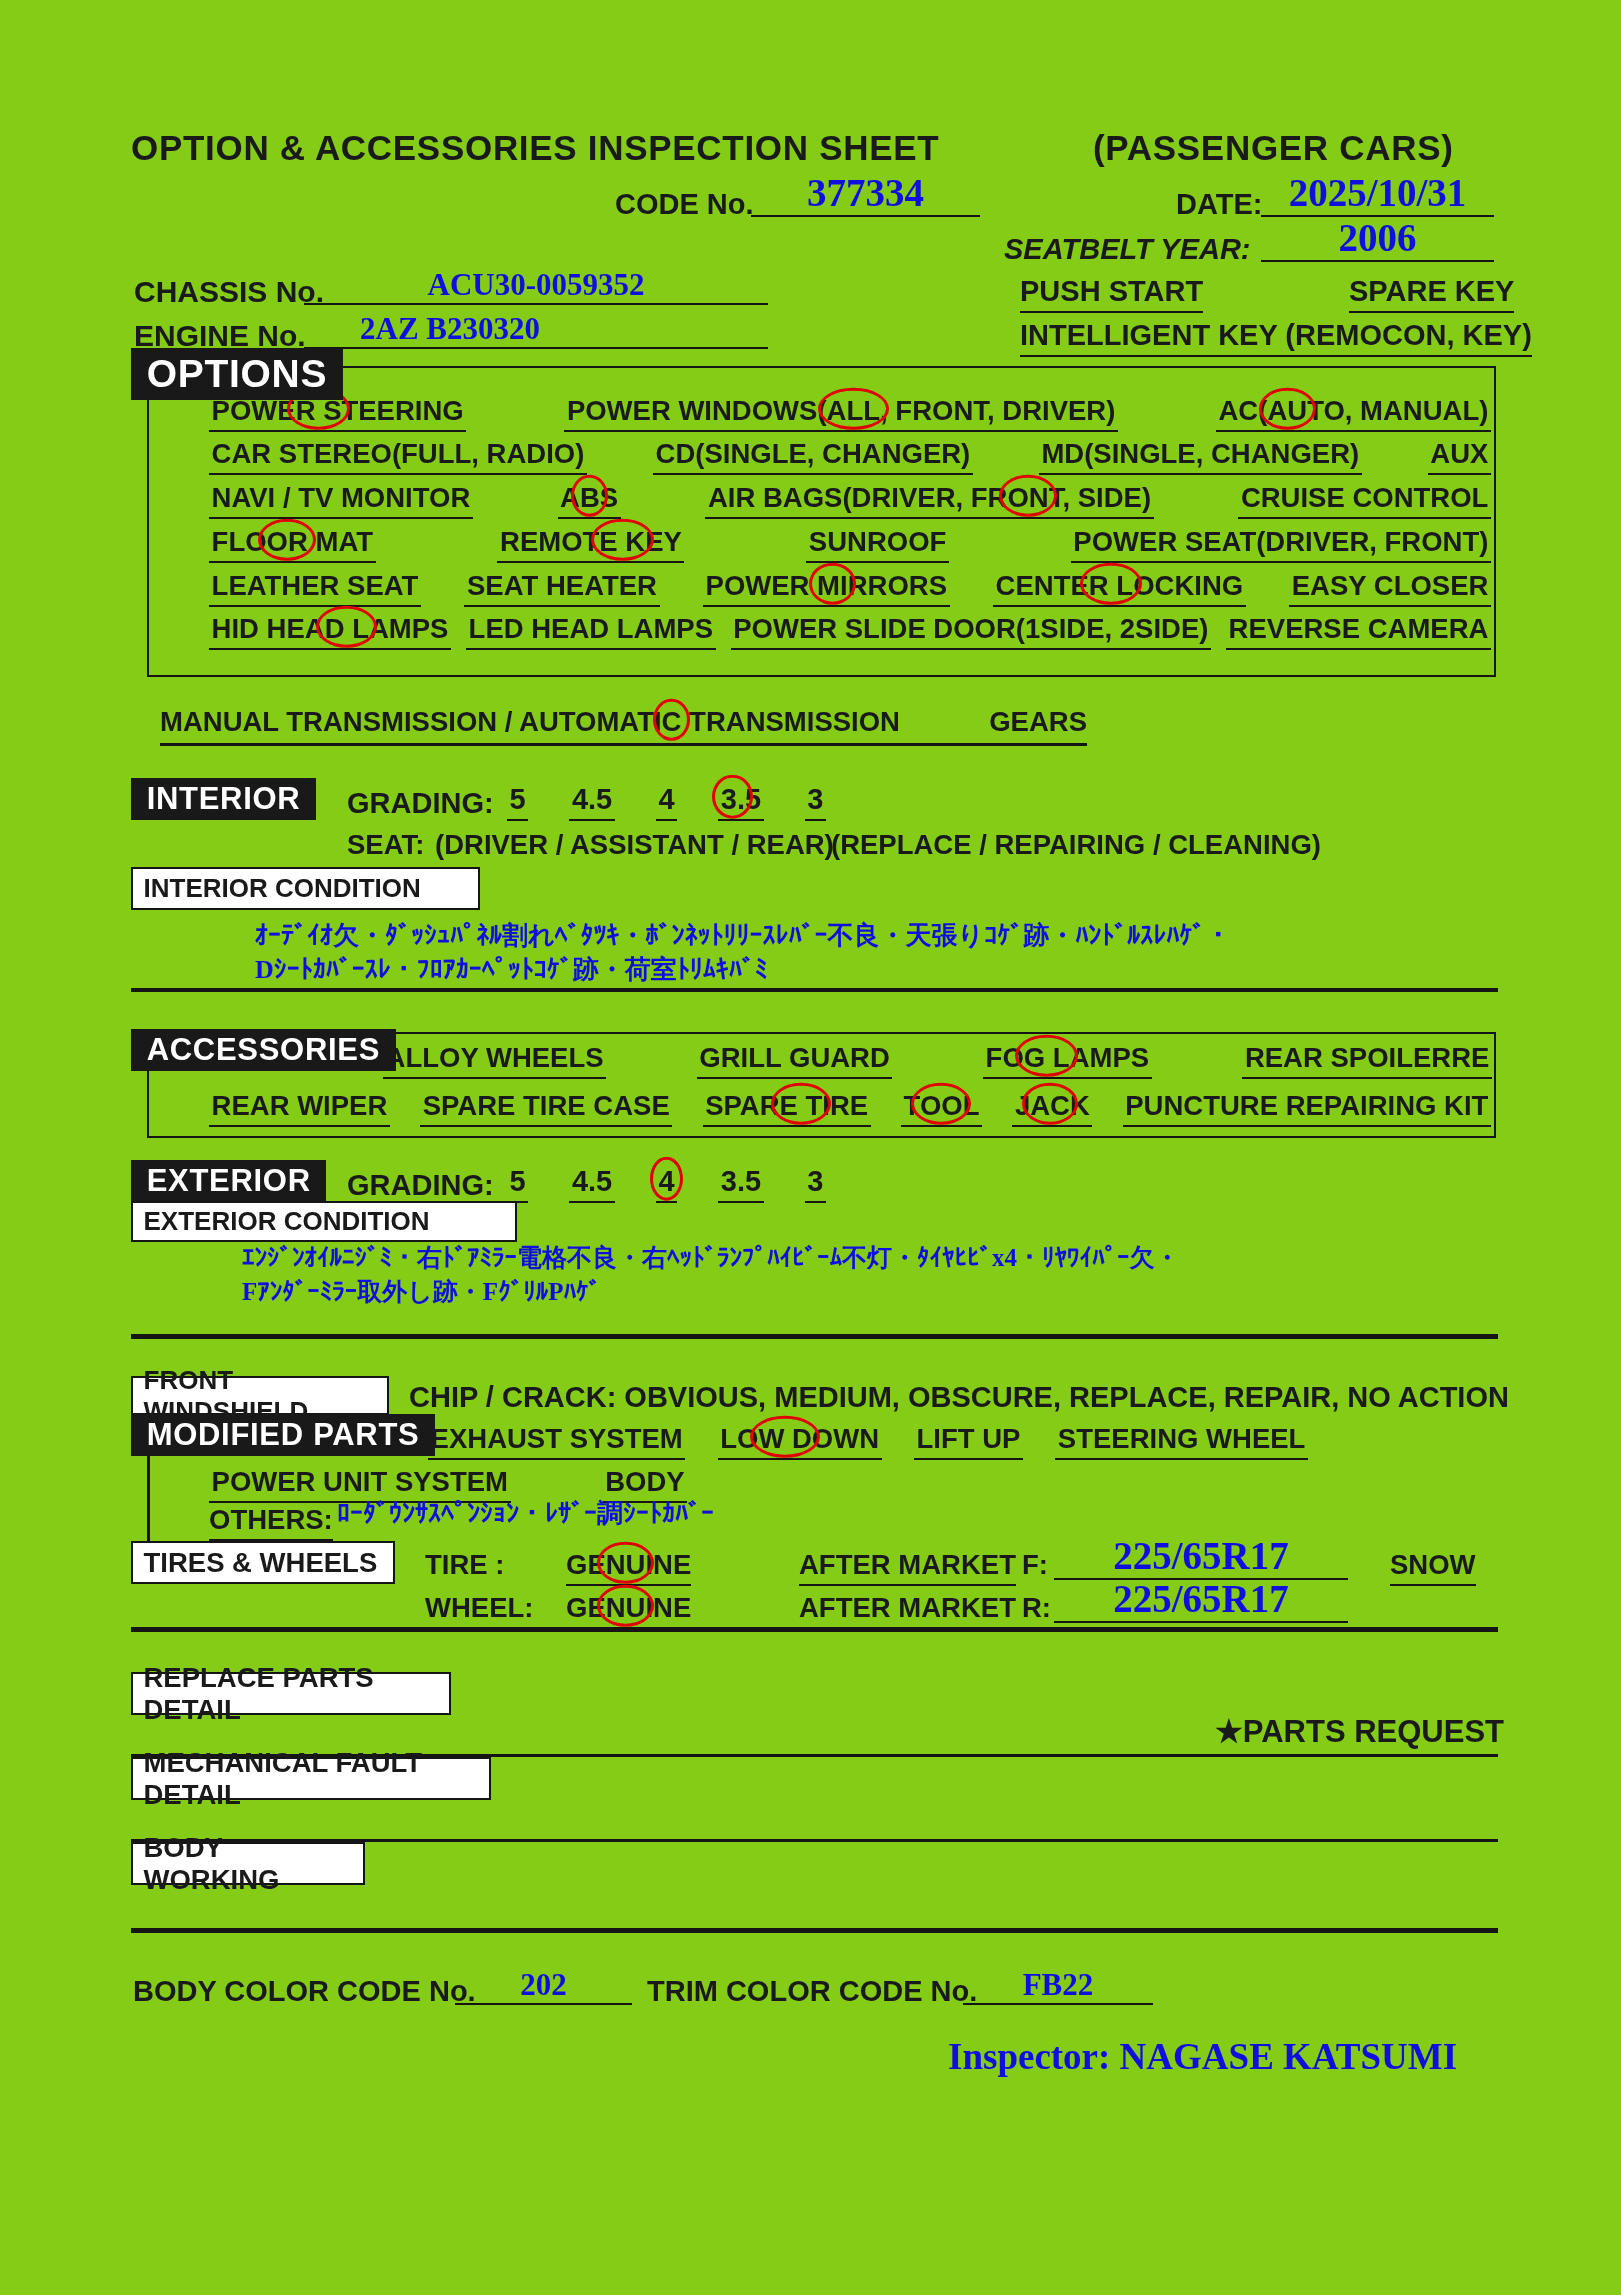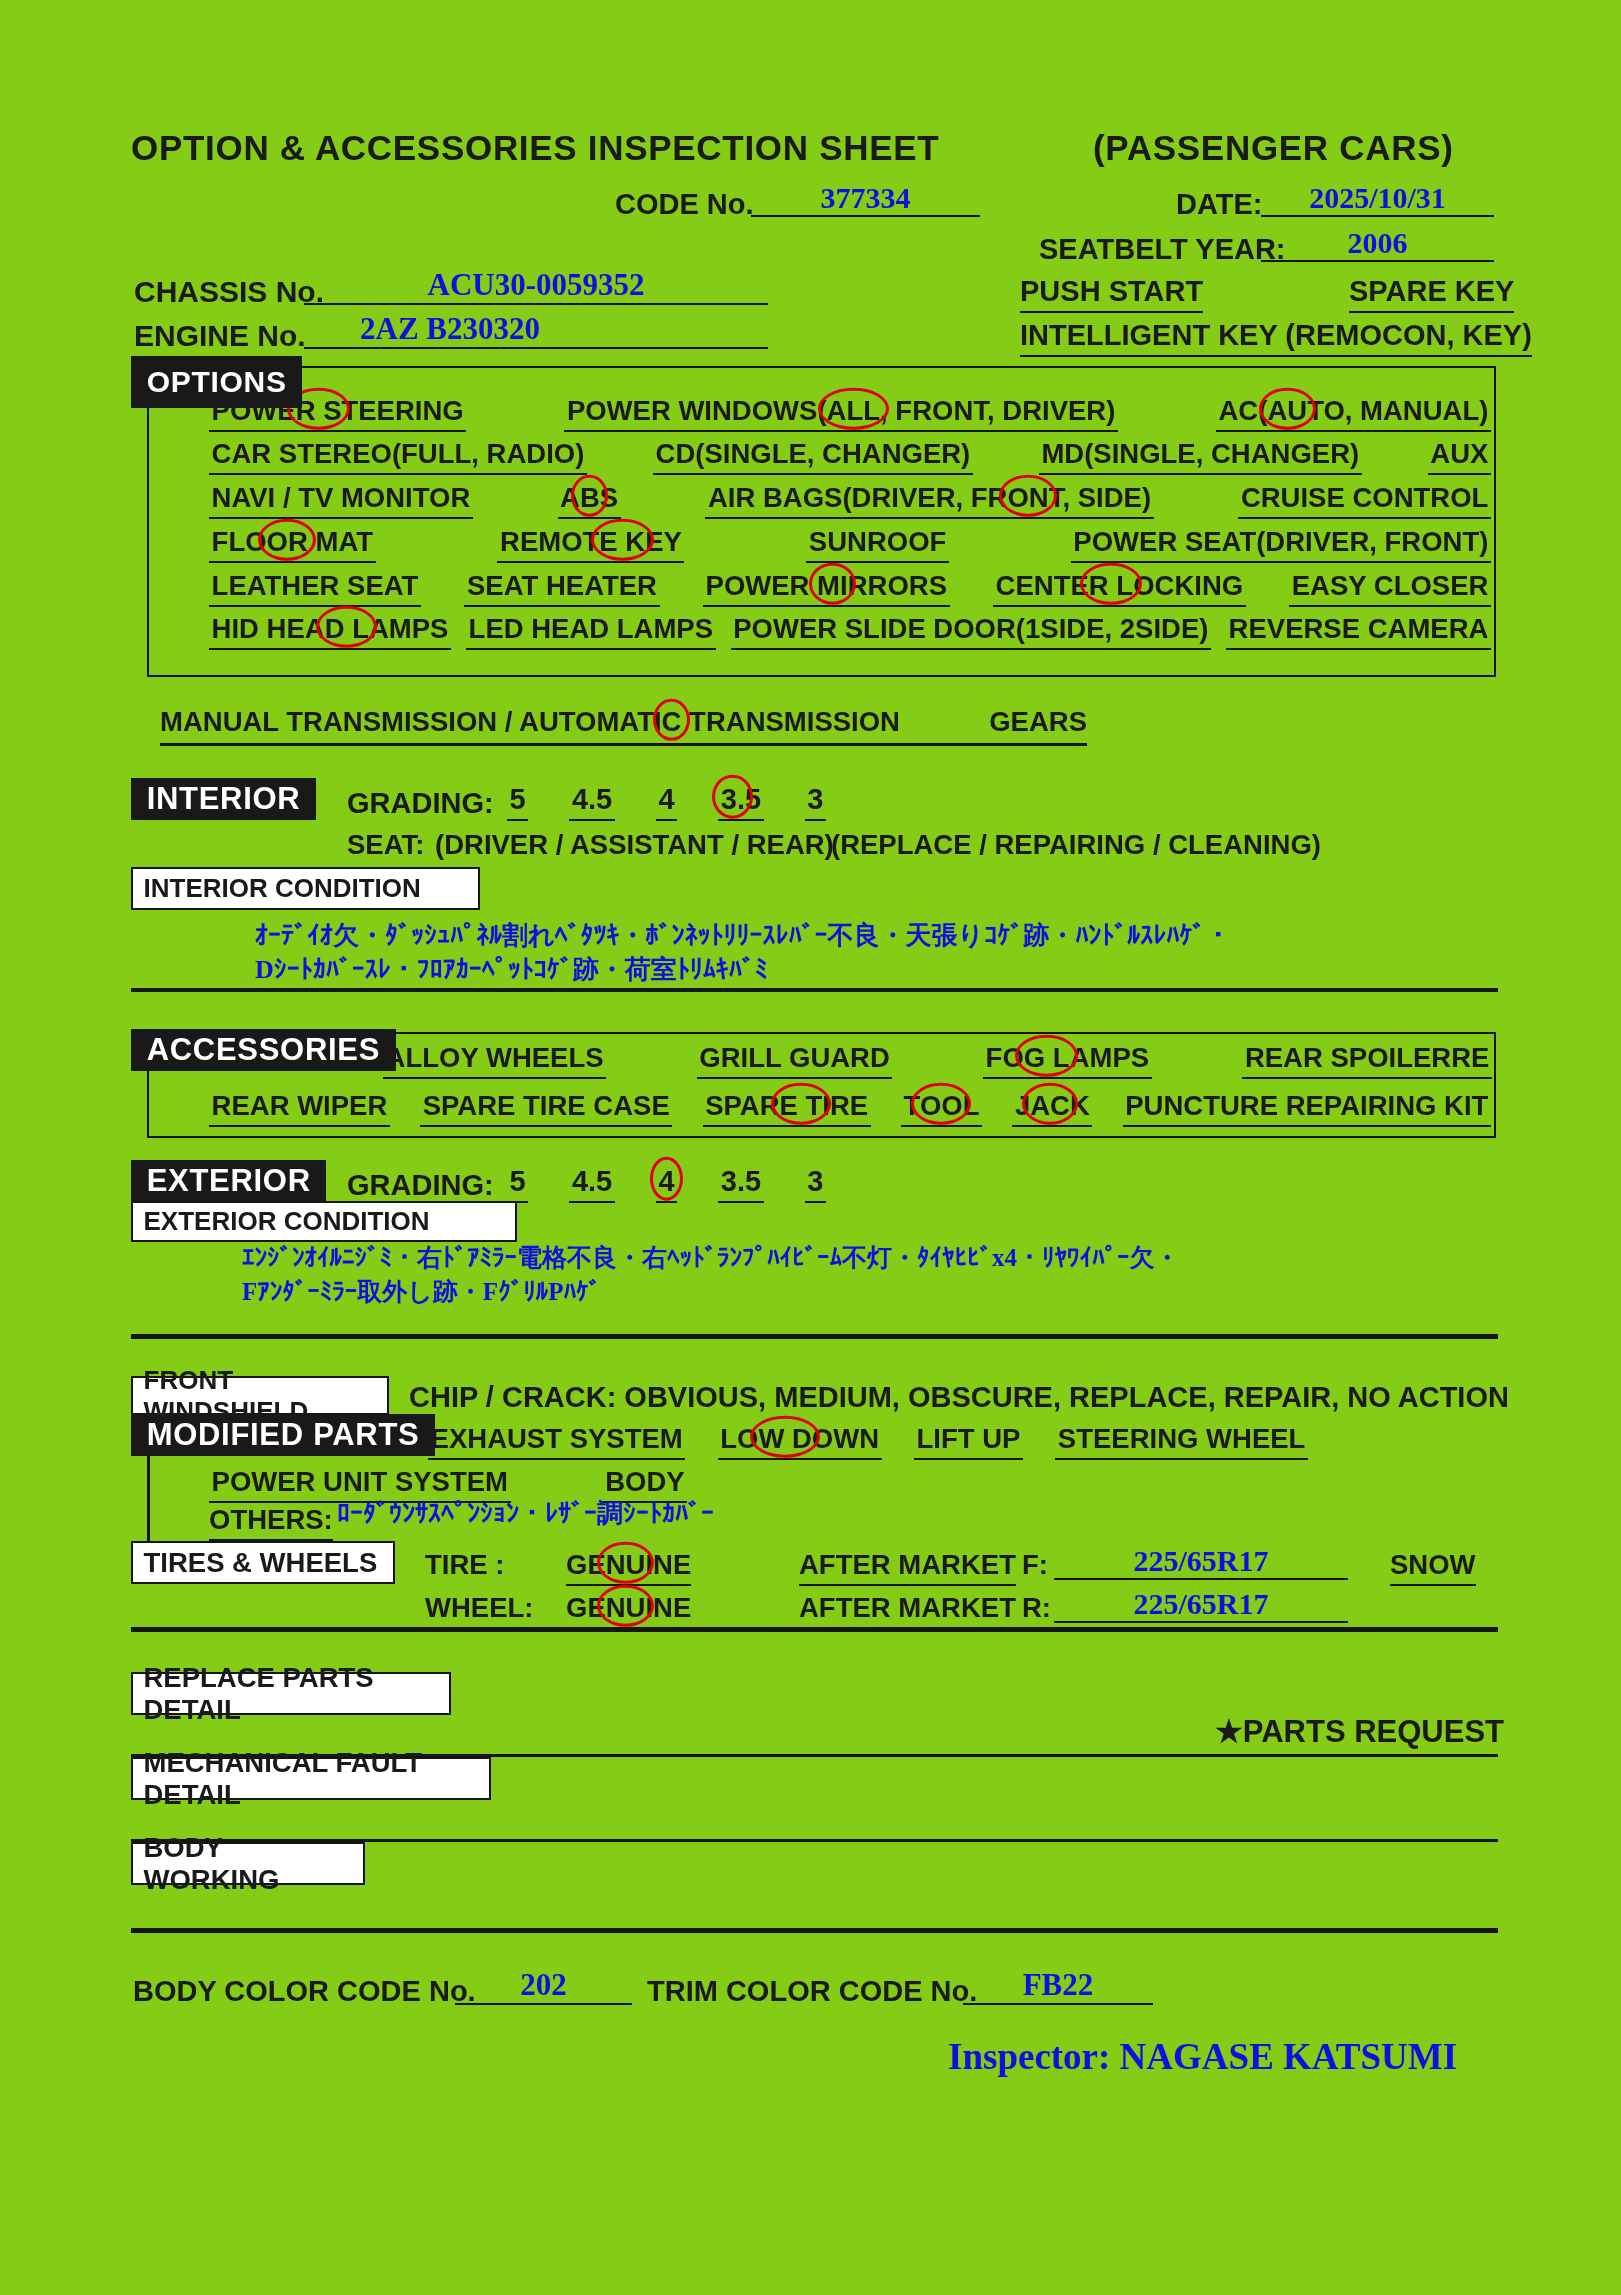--- a/index.html
+++ b/index.html
@@ -3,21 +3,21 @@
 <meta charset="utf-8">
 <style>
   :root{ --ink:#1a1a1a; --line:#151515; --hand:#0f0fe0; --mark:#e00000; }
   *{ box-sizing:border-box; margin:0; padding:0; }
   html,body{ background:#ffffff; }
   #page{ position:relative; width:1622px; height:2295px; background:#84cc16;
          font-family:"Liberation Sans", sans-serif; color:var(--ink); overflow:hidden; }
   .abs{ position:absolute; white-space:nowrap; }
   .b{ font-weight:700; }
   .fs38{font-size:25px;} .fs40{font-size:26px;} .fs42{font-size:27.5px;} .fs44{font-size:29px;}
-  .fs46{font-size:30px;} .fs48{font-size:31px;} .fs50{font-size:30px;margin-top:8px;} .fs52{font-size:31px;}
+  .fs46{font-size:30px;} .fs48{font-size:31px;} .fs50{font-size:39px;} .fs52{font-size:31px;}
   .fs54{font-size:35px;} .fs56{font-size:37px;}
   .u{ border-bottom:2.6px solid var(--line); padding-bottom:3.3px; white-space:nowrap; }
   .frame{ position:absolute; border:2.6px solid var(--line); background:transparent; }
   .blabel{ position:absolute; background:#191919; color:#ffffff; font-weight:700;
            display:flex; align-items:center; padding:0 15.7px; z-index:3; letter-spacing:0.7px; }
   .obox{ position:absolute; border:2.6px solid var(--line); background:#fff; font-weight:700;
          display:flex; align-items:center; padding:0 10.5px; z-index:3; }
   .frow{ position:absolute; display:flex; justify-content:space-between; align-items:flex-end; font-weight:700; }
   .frow > span, .grades > span{ border-bottom:2.6px solid var(--line); padding:0 2.6px 3.3px 2.6px; white-space:nowrap; }
   .grades{ position:absolute; display:flex; gap:41px; align-items:flex-end; font-weight:700; }
@@ -43,21 +43,21 @@
 
   <div class="abs b fs44" style="left:615px; top:188px;">CODE No.</div>
   <div class="vline" style="left:751px; top:175px; width:229px; height:42px;">
     <span class="hand fs50">377334</span>
   </div>
   <div class="abs b fs44" style="left:1176px; top:188px;">DATE:</div>
   <div class="vline" style="left:1261px; top:175px; width:233px; height:42px;">
     <span class="hand fs50">2025/10/31</span>
   </div>
 
-  <div class="abs b fs44" style="left:1039px; top:233px;">SEATBELT YEAR:</div>
+  <div class="abs b fs44" style="left:1004px; top:233px;font-style:italic;">SEATBELT YEAR:</div>
   <div class="vline" style="left:1261px; top:220px; width:233px; height:42px;">
     <span class="hand fs50">2006</span>
   </div>
 
   <div class="abs b fs46" style="left:134px; top:275px;">CHASSIS No.</div>
   <div class="vline" style="left:304px; top:262px; width:464px; height:43px;">
     <span class="hand fs52">ACU30-0059352</span>
   </div>
   <div class="abs b fs44 u" style="left:1020px; top:275px;">PUSH START</div>
   <div class="abs b fs44 u" style="left:1349px; top:275px;">SPARE KEY</div>

